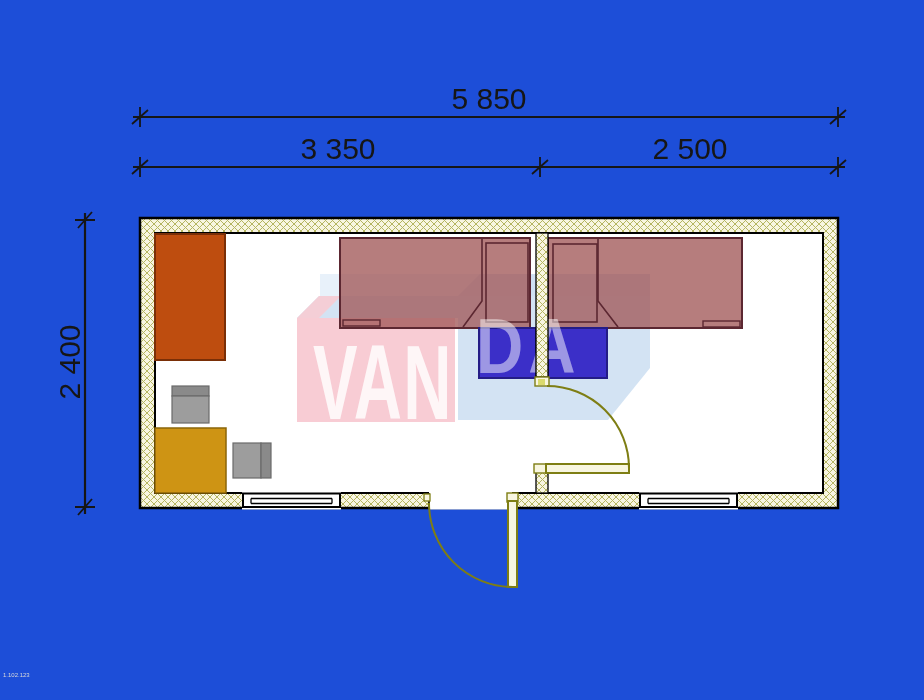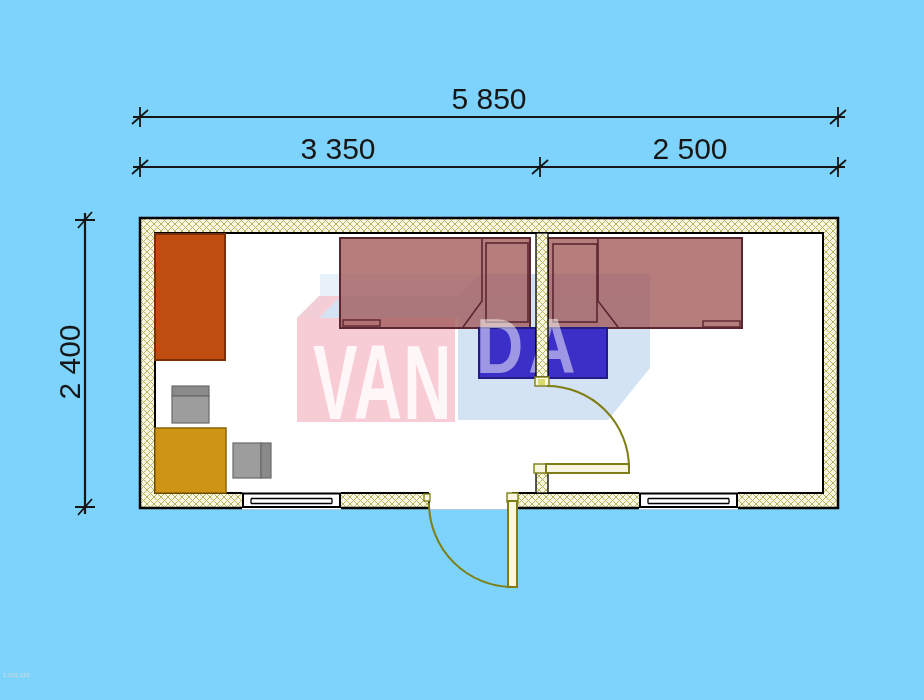--- a/index.html
+++ b/index.html
@@ -1,16 +1,16 @@
 <!DOCTYPE html>
 <html><head>
 <meta charset="utf-8">
 <style>
   html,body{margin:0;padding:0;background:#ffffff;}
-  .canvas{position:relative;width:924px;height:700px;background:#7dd3fc;overflow:hidden;
+  .canvas{position:relative;width:924px;height:700px;background:#1d4ed8;overflow:hidden;
           font-family:"Liberation Sans", sans-serif;}
   svg text{font-family:"Liberation Sans", sans-serif;}
   .dimtext{font-size:30px;fill:#161616;}
   .ink{stroke:#161616;fill:none;}
 </style>
 </head>
 <body>
 
 <div class="canvas">
 <svg width="924" height="700" viewBox="0 0 924 700">

